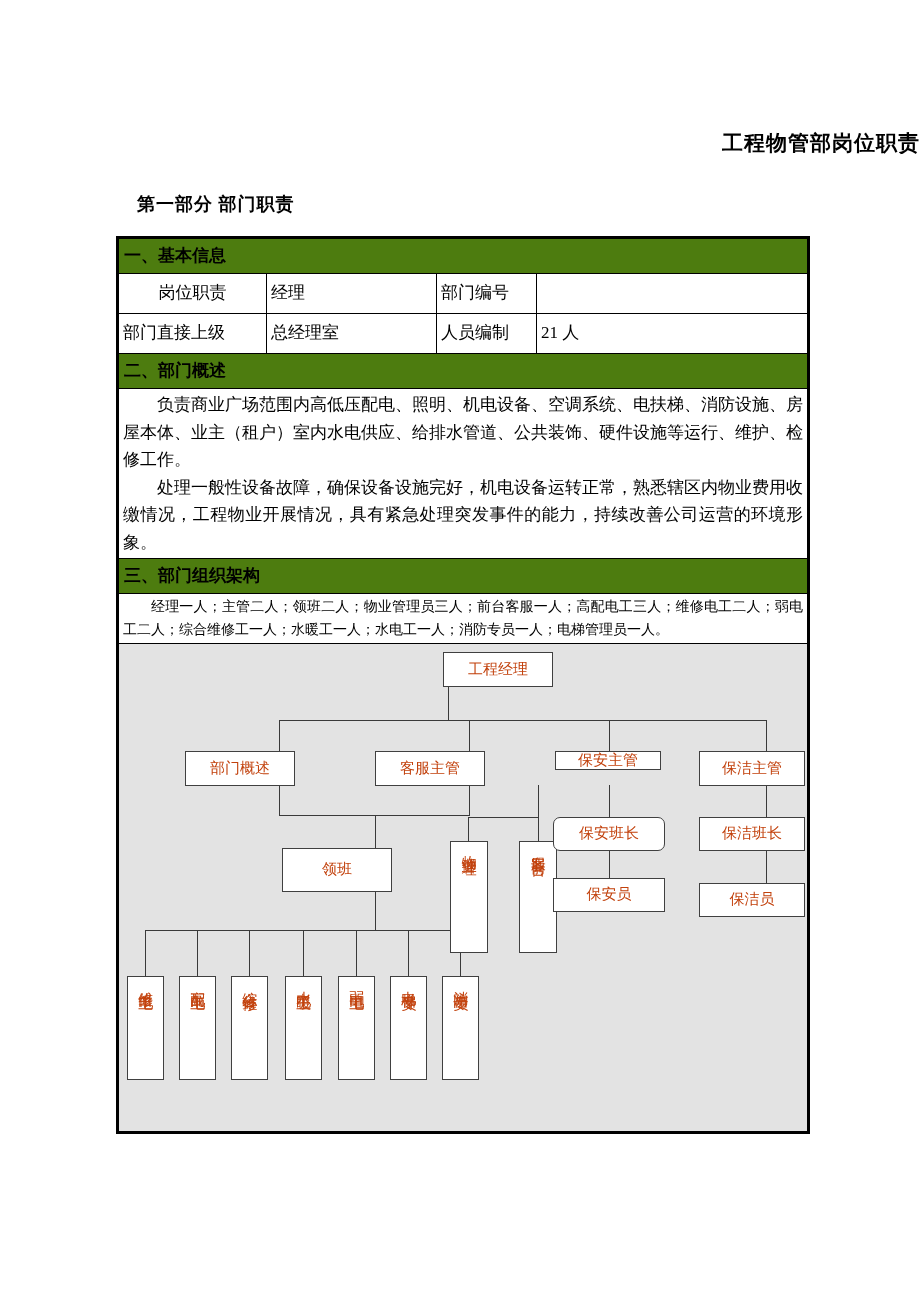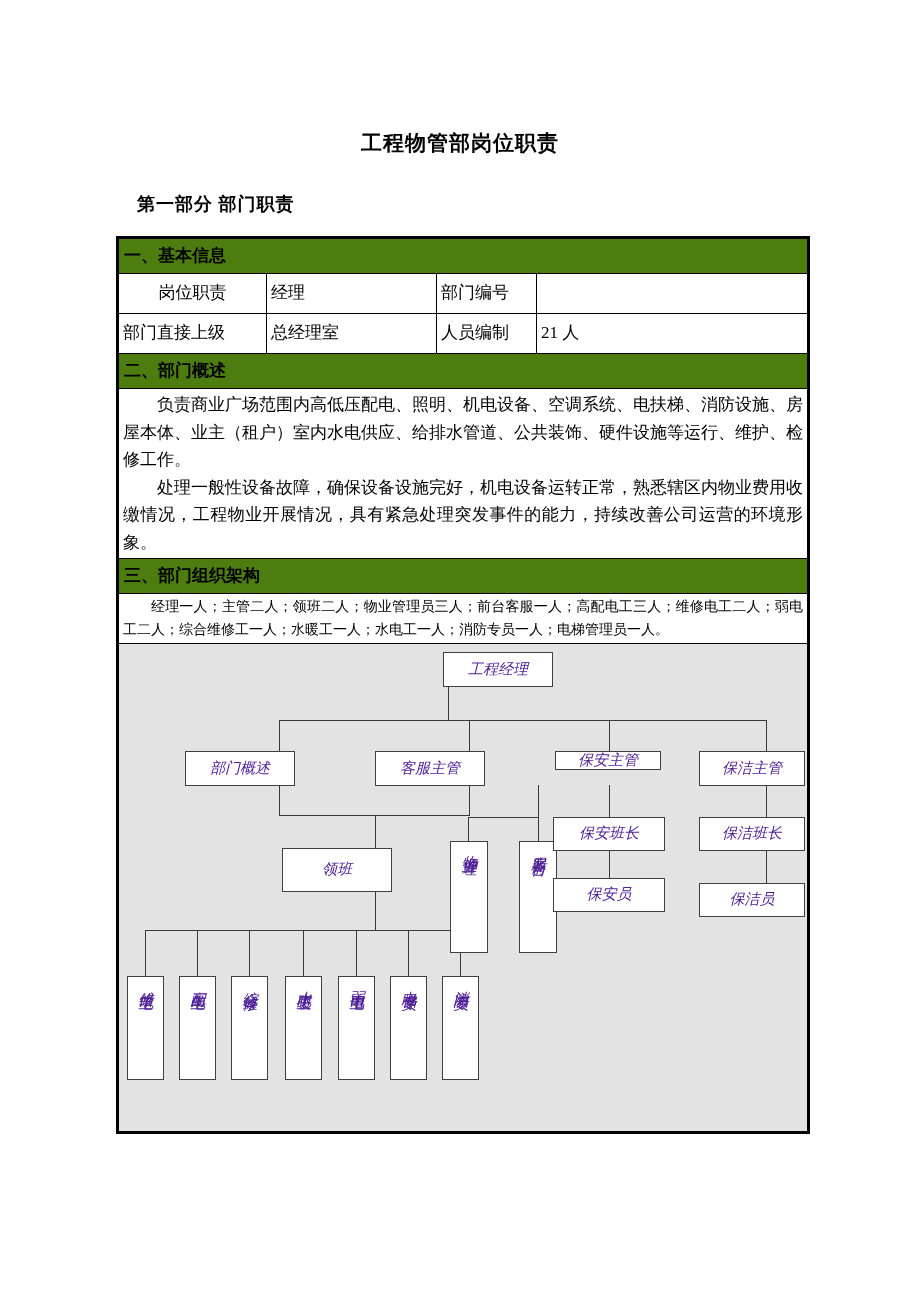--- a/index.html
+++ b/index.html
@@ -7,21 +7,21 @@
     width:920px;height:1302px;background:#ffffff;
     font-family:"Liberation Serif","DejaVu Serif",serif;
     color:#000;
     -webkit-font-smoothing:none;
   }
   .page{position:relative;width:920px;height:1302px;overflow:hidden;}
 
   
   .doc-title{
     position:absolute;left:0;top:129px;width:920px;
-    text-align:center;font-size:21px;font-weight:bold;
+    text-align:right;font-size:21px;font-weight:bold;
     letter-spacing:1px;
   }
   .part-heading{
     position:absolute;left:137px;top:192px;
     font-size:18px;font-weight:bold;letter-spacing:1px;
   }
 
   
   .doc-table{
     position:absolute;left:116px;top:236px;width:691px;
@@ -70,22 +70,21 @@
   }
   .node{
     position:absolute;
     background:#ffffff;
     border:1px solid #404040;
     box-sizing:border-box;
     display:flex;align-items:center;justify-content:center;
     font-size:15px;
     line-height:1.18;
     text-align:center;
-    color:#4c1d95;
-    font-style:italic;
+    color:#c2410c;
   }
   .node.vert{
     font-size:15px;
     line-height:1.22;
     padding-top:2px;
     align-items:flex-start;
   }
   .node.vert span{
     writing-mode:vertical-rl;
     text-orientation:upright;
@@ -207,21 +206,21 @@
               <span>领班</span>
             </div>
 
             <div class="node vert" style="left:331px;top:197px;width:38px;height:112px;">
               <span>物业管理</span>
             </div>
             <div class="node vert" style="left:400px;top:197px;width:38px;height:112px;">
               <span>客服前台</span>
             </div>
 
-            <div class="node" style="left:434px;top:173px;width:112px;height:34px;">
+            <div class="node" style="left:434px;top:173px;width:112px;height:34px;border-radius:7px;">
               <span>保安班长</span>
             </div>
             <div class="node" style="left:434px;top:234px;width:112px;height:34px;">
               <span>保安员</span>
             </div>
 
             <div class="node" style="left:580px;top:173px;width:106px;height:34px;">
               <span>保洁班长</span>
             </div>
             <div class="node" style="left:580px;top:239px;width:106px;height:34px;">

